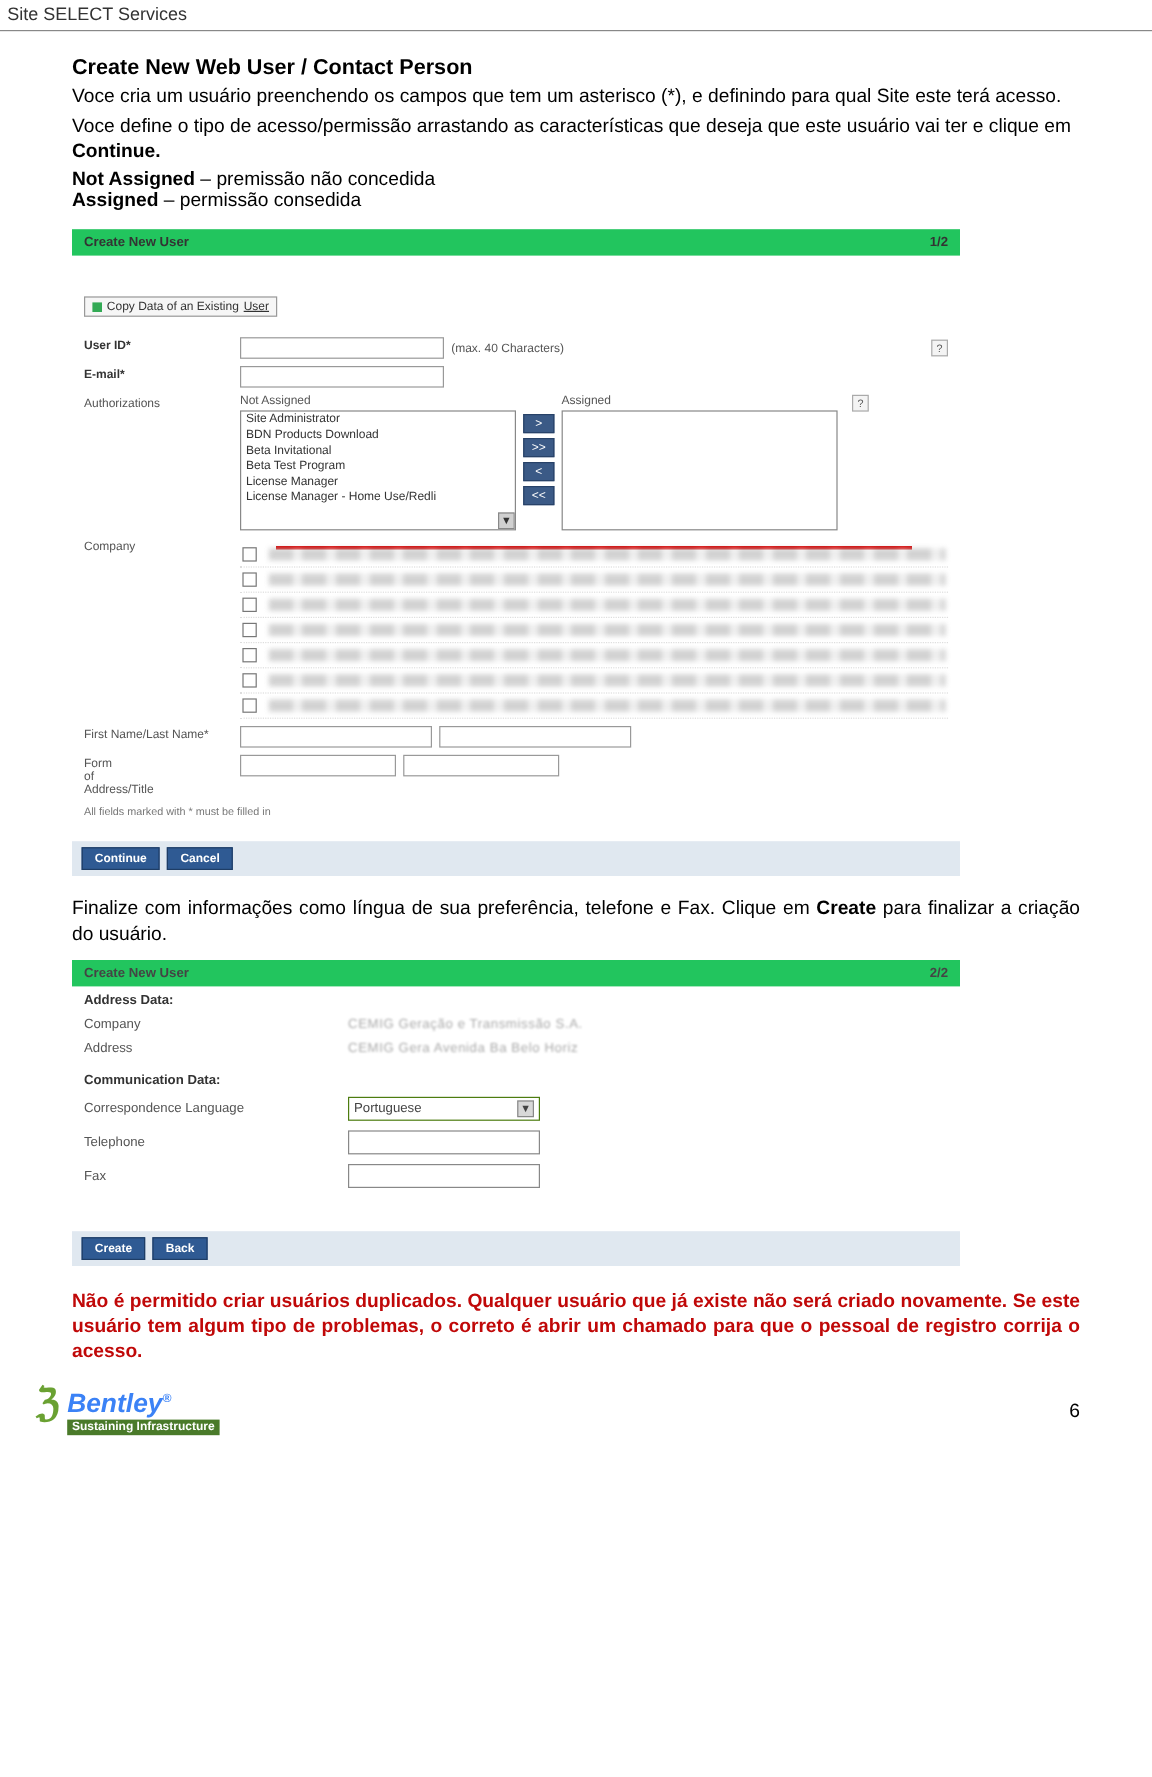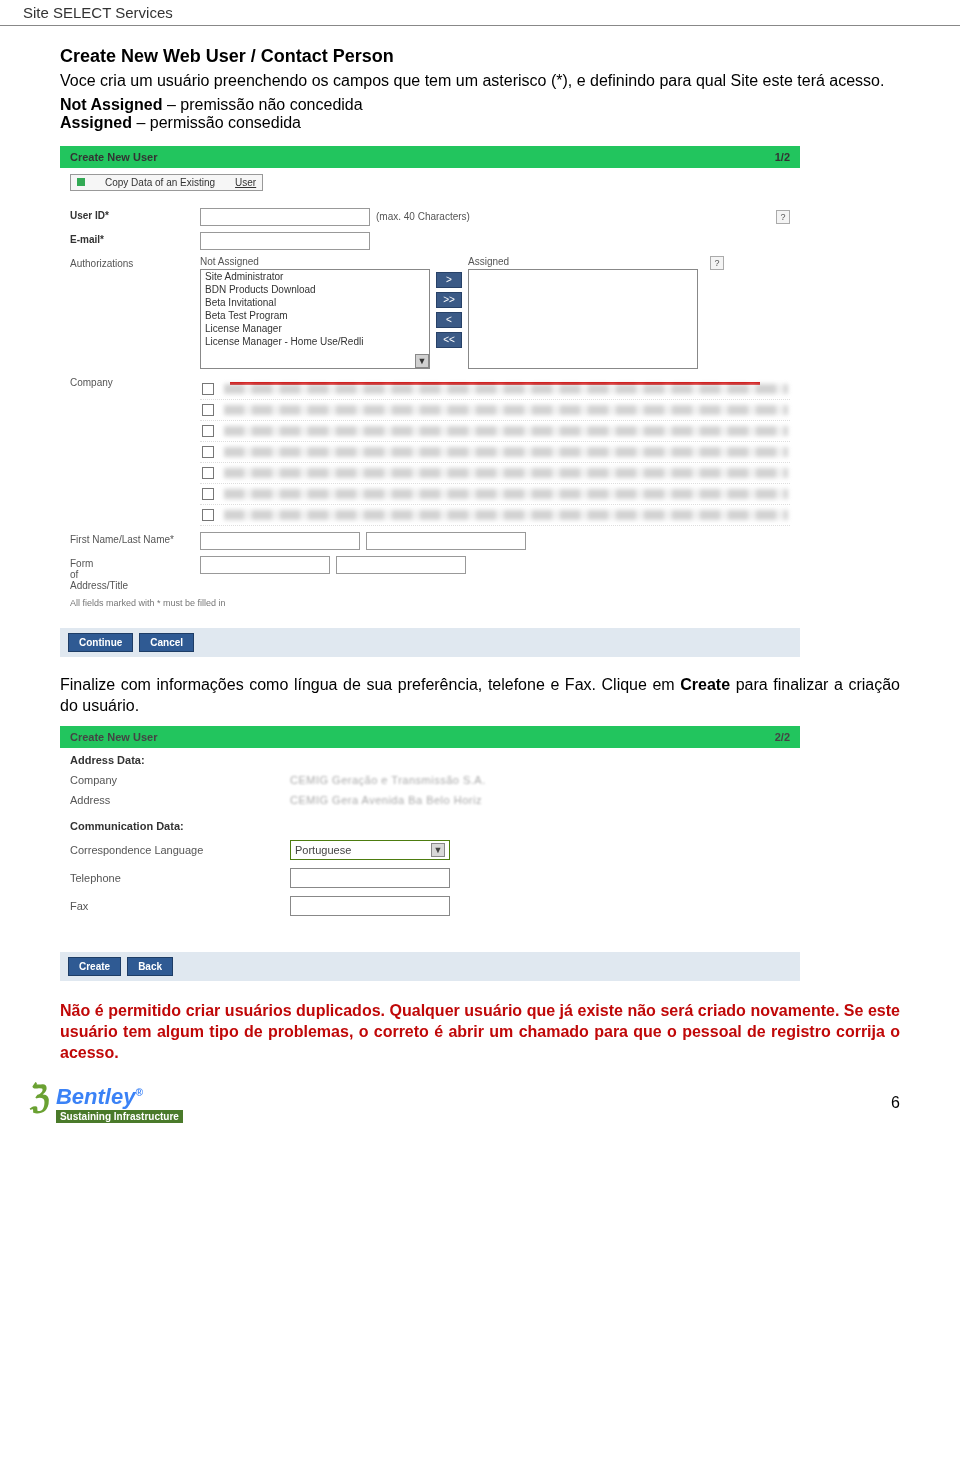--- a/index.html
+++ b/index.html
@@ -6,21 +6,21 @@
   body {
     margin: 0;
     padding: 0;
     font-family: Arial, Helvetica, sans-serif;
     font-size: 13px;
     color: #000;
     width: 960px;
     background: #fff;
   }
   .doc-header {
-    padding: 4px 23px;
+    padding: 4px 6px;
     border-bottom: 1px solid #888;
     font-size: 15px;
     color: #333;
   }
   .content {
     padding: 20px 60px 8px 60px;
   }
   .heading {
     font-weight: bold;
     font-size: 18px;
@@ -49,25 +49,26 @@
     font-size: 11px;
     display: flex;
     justify-content: space-between;
   }
   .copy-row {
     padding: 6px 10px 12px 10px;
   }
   .copy-btn {
     display: inline-flex;
     align-items: center;
-    gap: 20px;
+    gap: 4px;
     border: 1px solid #999;
     background: #f6f6f6;
     padding: 2px 6px;
     font-size: 10px;
+    margin-top: 28px;
   }
   .copy-btn .arrow-icon {
     width: 8px; height: 8px;
     background: #3a5;
     display: inline-block;
   }
   .form-area {
     padding: 2px 10px 8px 10px;
   }
   .frow {
@@ -320,20 +321,23 @@
 </style>
 </head>
 <body>
 
 <div class="doc-header">Site SELECT Services</div>
 
 <div class="content">
 
   <div class="heading">Create New Web User / Contact Person</div>
   <div class="para">Voce cria um usuário preenchendo os campos que tem um asterisco (*), e definindo para qual Site este terá acesso.</div>
+  <div class="para">
+    <span>Voce define o tipo de acesso/permissão arrastando as características que deseja que este usuário vai ter e clique em </span><b>Continue.</b>
+  </div>
   <div class="def-line">
     <b>Not Assigned</b><span> – premissão não concedida</span>
   </div>
   <div class="def-line">
     <b>Assigned</b><span> – permissão consedida</span>
   </div>
 
   <div class="shot">
     <div class="panel-title">
       <span>Create New User</span>

